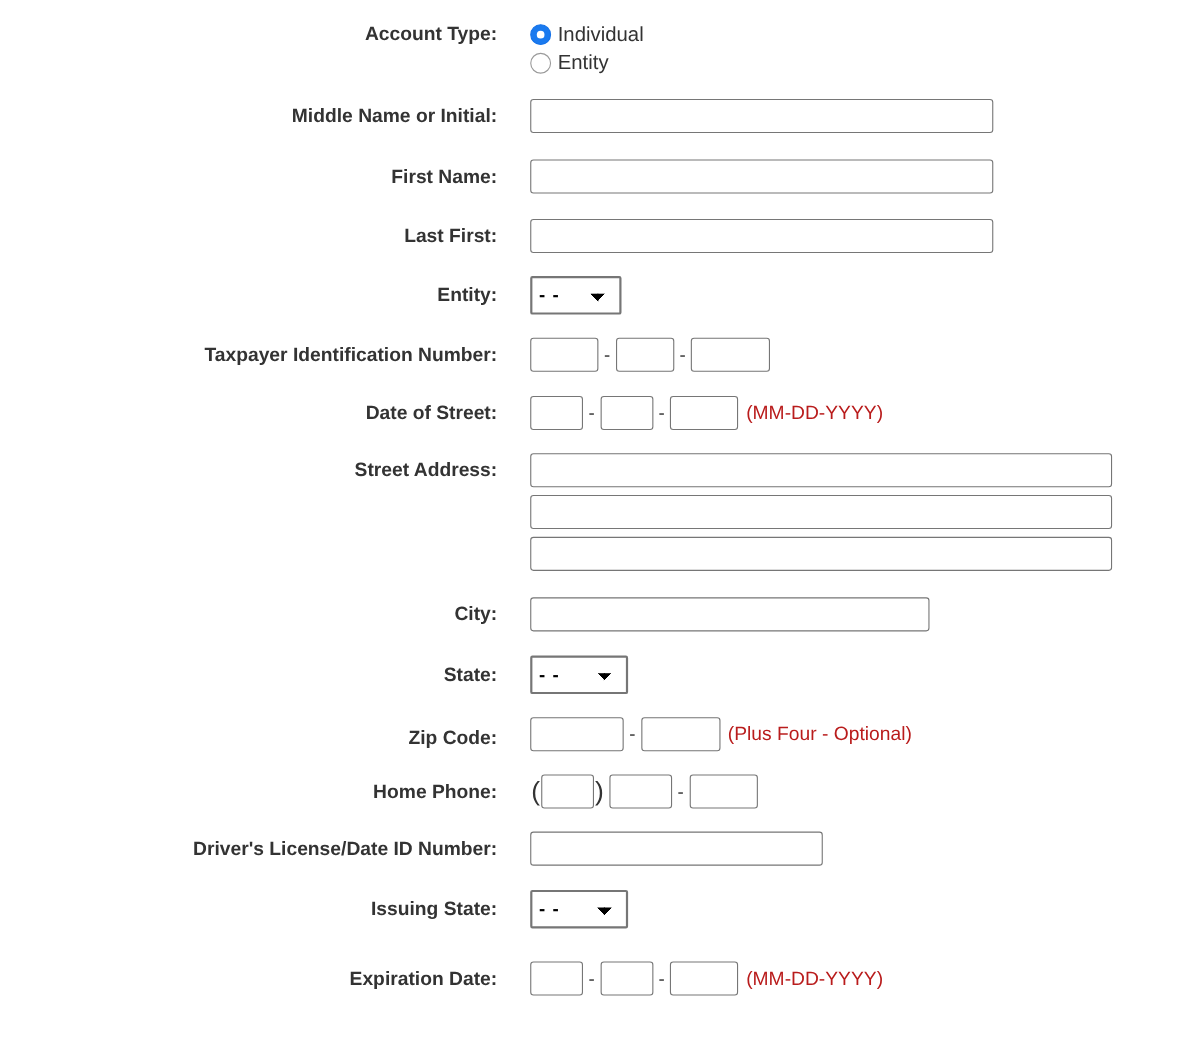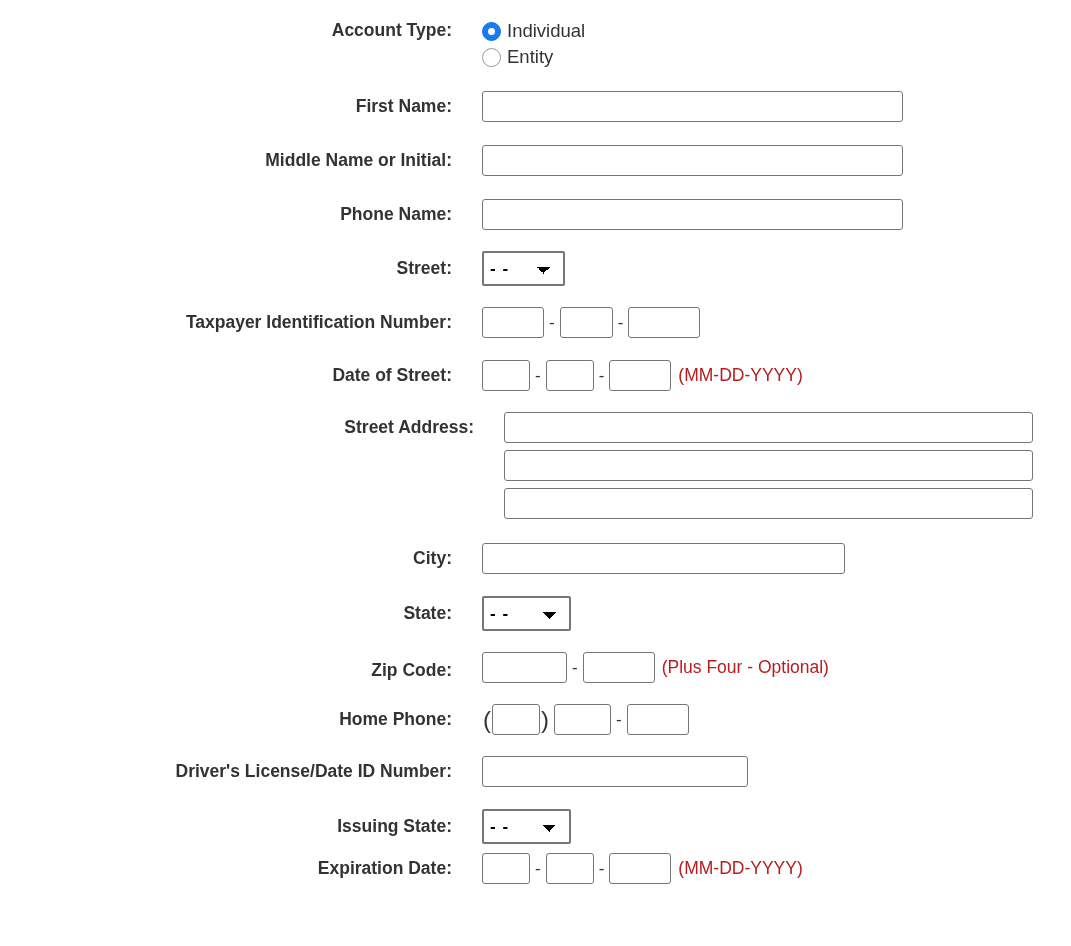--- a/index.html
+++ b/index.html
@@ -188,43 +188,43 @@
           <span class="radio-label">Individual</span>
         </label>
         <label class="radio-line">
           <span class="radio"></span>
           <span class="radio-label">Entity</span>
         </label>
       </div>
     </div>
   </div>
 
+  <div class="row" style="margin-top:23px;">
+    <div class="label-cell" style="padding-top:7px;">Middle Name or Initial:</div>
+    <div class="field-cell">
+      <input type="text" class="inp w-name" value="" style="">
+    </div>
+  </div>
+
   <div class="row" style="margin-top:24px;">
     <div class="label-cell" style="padding-top:7px;">First Name:</div>
     <div class="field-cell">
       <input type="text" class="inp w-name" value="" style="">
     </div>
   </div>
 
   <div class="row" style="margin-top:23px;">
-    <div class="label-cell" style="padding-top:7px;">Middle Name or Initial:</div>
+    <div class="label-cell" style="padding-top:7px;">Last First:</div>
     <div class="field-cell">
       <input type="text" class="inp w-name" value="" style="">
     </div>
   </div>
 
-  <div class="row" style="margin-top:23px;">
-    <div class="label-cell" style="padding-top:7px;">Phone Name:</div>
-    <div class="field-cell">
-      <input type="text" class="inp w-name" value="" style="">
-    </div>
-  </div>
-
-  <div class="row" style="margin-top:21px;">
-    <div class="label-cell" style="padding-top:9px;">Street:</div>
+  <div class="row" style="margin-top:21px;">
+    <div class="label-cell" style="padding-top:9px;">Entity:</div>
     <div class="field-cell">
       <select class="sel sel-suffix">
         <option>- -</option>
       </select>
       <span></span>
     </div>
   </div>
 
   <div class="row" style="margin-top:21px;">
     <div class="label-cell" style="padding-top:7px;">Taxpayer Identification Number:</div>
@@ -242,21 +242,21 @@
     <div class="field-cell">
       <input type="text" class="inp w-dob1" value="" style="">
       <span class="sep">-</span>
       <input type="text" class="inp w-dob2" value="" style="">
       <span class="sep">-</span>
       <input type="text" class="inp w-dob3" value="" style="">
       <span class="note">(MM-DD-YYYY)</span>
     </div>
   </div>
 
-  <div class="row" style="margin-top:21px;margin-left:22px;">
+  <div class="row" style="margin-top:21px;">
     <div class="label-cell" style="padding-top:7px;">Street Address:</div>
     <div class="field-cell" style="flex-direction:column; align-items:flex-start; gap:7px;">
       <input type="text" class="inp w-street" value="" style="">
       <input type="text" class="inp w-street" value="" style="">
       <input type="text" class="inp w-street" value="" style="">
     </div>
   </div>
 
   <div class="row" style="margin-top:24px;">
     <div class="label-cell" style="padding-top:7px;">City:</div>
@@ -307,21 +307,21 @@
   <div class="row" style="margin-top:22px;">
     <div class="label-cell" style="padding-top:9px;">Issuing State:</div>
     <div class="field-cell">
       <select class="sel sel-state">
         <option>- -</option>
       </select>
       <span></span>
     </div>
   </div>
 
-  <div class="row" style="margin-top:9px;">
+  <div class="row" style="margin-top:30px;">
     <div class="label-cell" style="padding-top:7px;">Expiration Date:</div>
     <div class="field-cell">
       <input type="text" class="inp w-dob1" value="" style="">
       <span class="sep">-</span>
       <input type="text" class="inp w-dob2" value="" style="">
       <span class="sep">-</span>
       <input type="text" class="inp w-dob3" value="" style="">
       <span class="note">(MM-DD-YYYY)</span>
     </div>
   </div>

